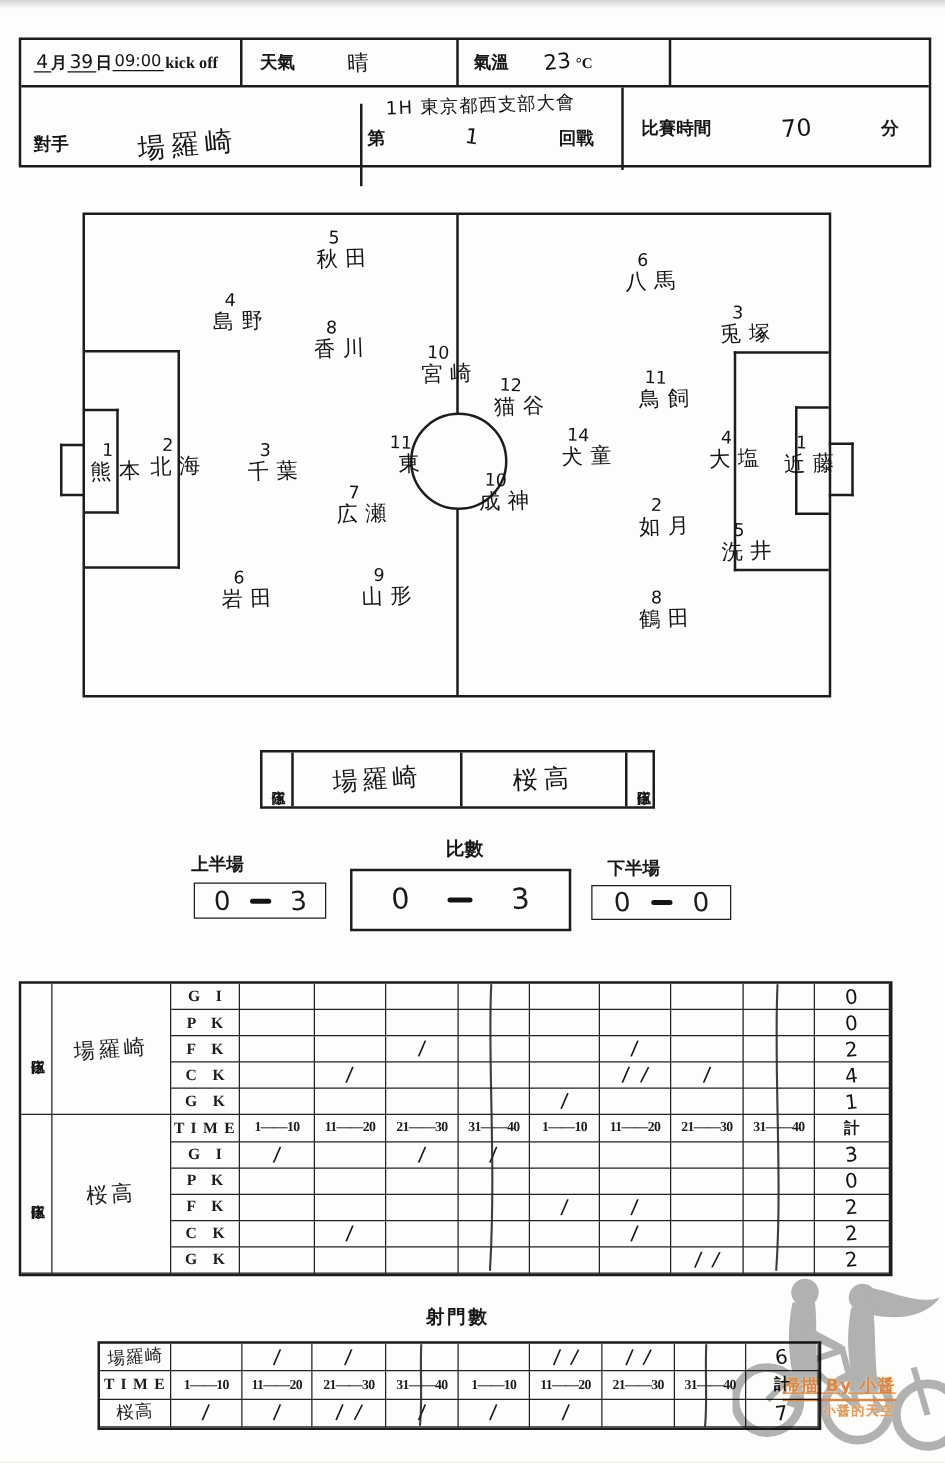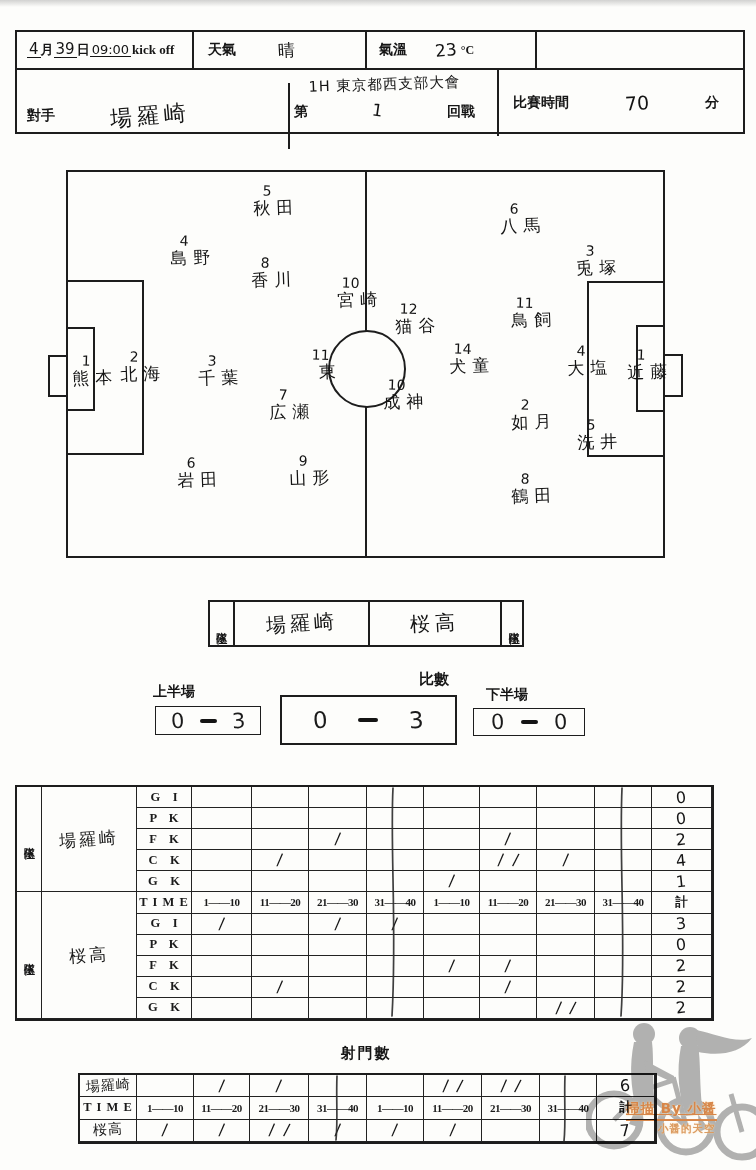--- a/index.html
+++ b/index.html
@@ -210,21 +210,21 @@
     </div>
   </div>
 
   <div class="abs printed" style="left:153px;top:683px;font-size:14px;">上半場</div>
   <div class="abs thin score-box" style="left:155px;top:706px;width:106px;height:29px;">
     <span class="score-val">0</span>
     <span class="score-dash"></span>
     <span class="score-val">3</span>
   </div>
 
-  <div class="abs printed" style="left:272px;top:670px;width:177px;text-align:right;font-size:15px;">比數</div>
+  <div class="abs printed" style="left:283px;top:670px;width:177px;text-align:center;font-size:15px;">比數</div>
   <div class="abs box score-box" style="left:280px;top:695px;width:177px;height:50px;">
     <span class="score-val" style="font-size:23px;">0</span>
     <span class="score-dash" style="width:20px;"></span>
     <span class="score-val" style="font-size:23px;">3</span>
   </div>
 
   <div class="abs printed" style="left:470px;top:686px;font-size:14px;margin-left:16px;">下半場</div>
   <div class="abs thin score-box" style="left:473px;top:708px;width:112px;height:28px;">
     <span class="score-val">0</span>
     <span class="score-dash"></span>

